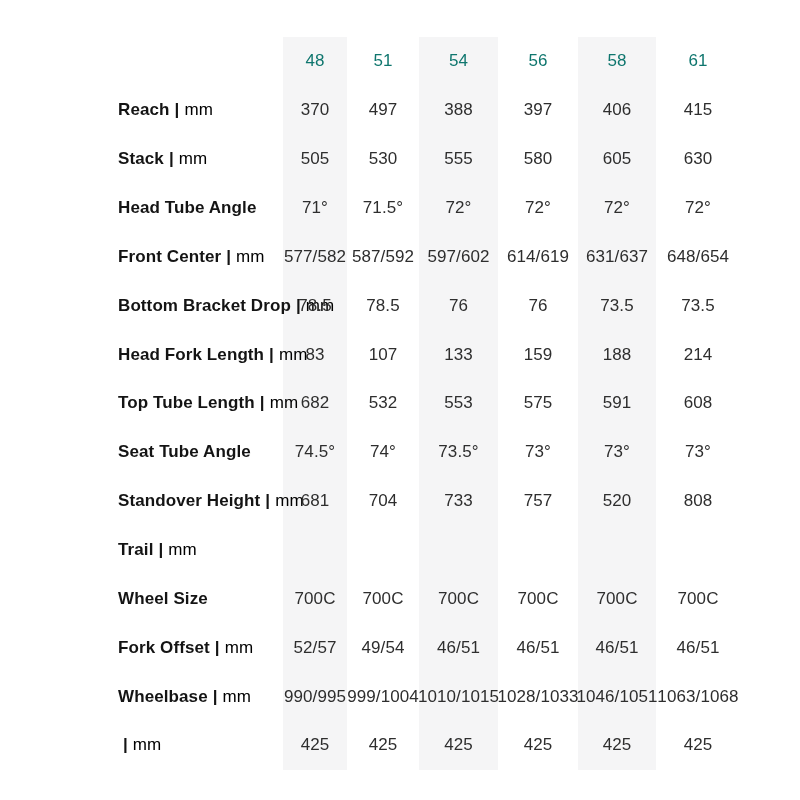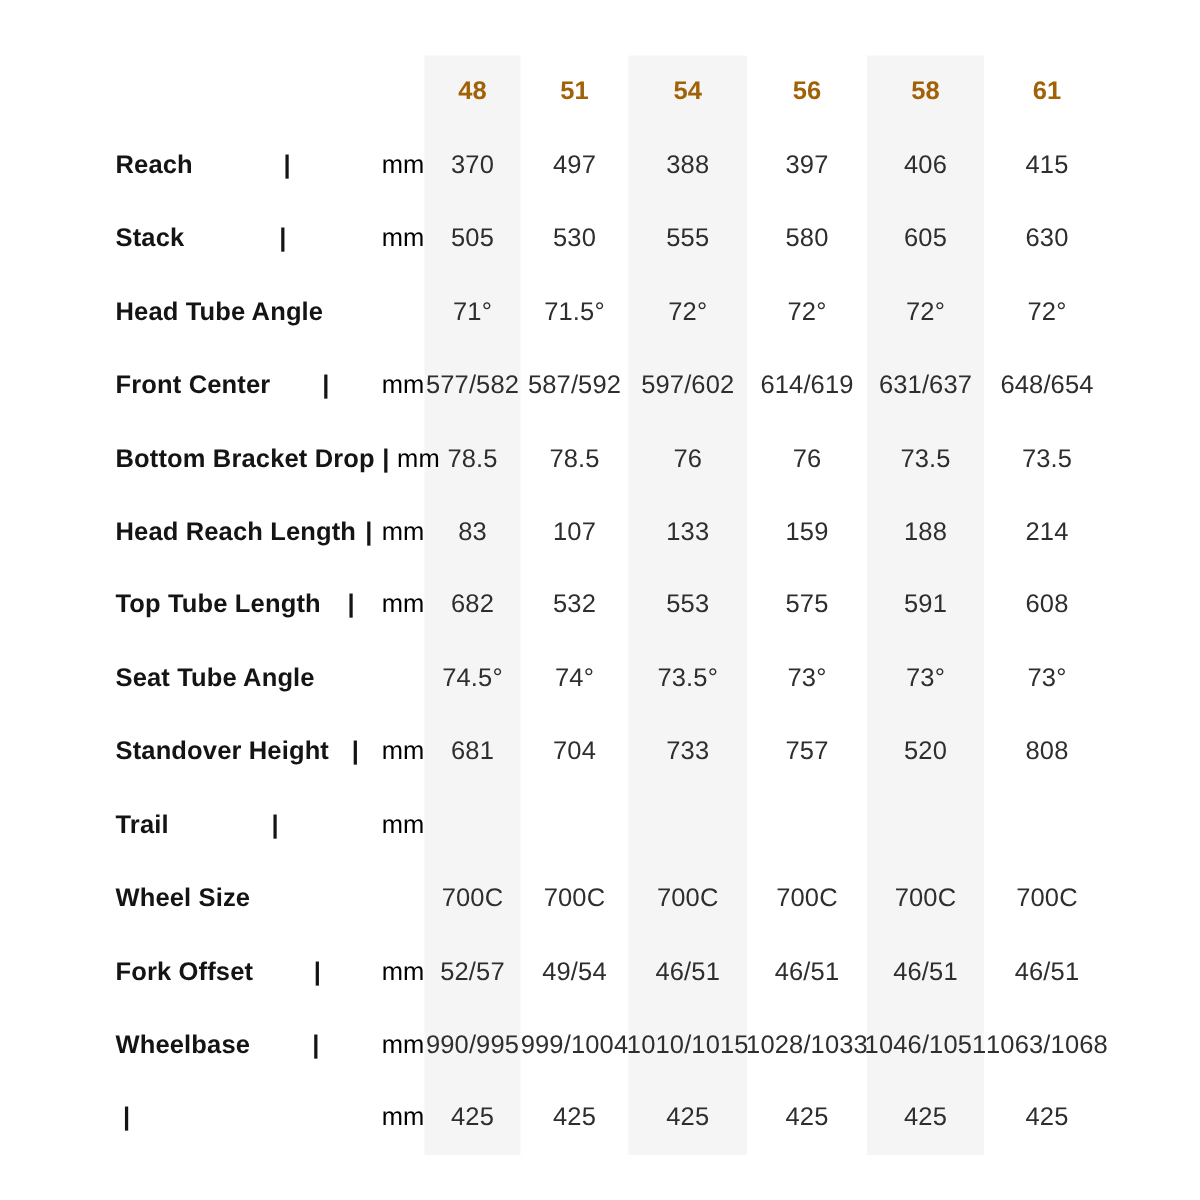--- a/index.html
+++ b/index.html
@@ -17,23 +17,23 @@
     position: absolute; left: 0; top: 37px; width: 740px;
     display: grid;
     grid-template-columns: 283px 64px 72px 79px 80px 78px 84px;
     grid-auto-rows: 48.87px;
   }
   .cell {
     display: flex; align-items: center; justify-content: center;
     font-size: 17px; color: #2e2e2e; white-space: nowrap; overflow: visible;
     letter-spacing: 0.1px;
   }
-  .header-cell { font-weight: bold; color: #a16207; }
+  .header-cell { font-weight: normal; color: #0f766e; }
   .label-cell {
-    justify-content: space-between; padding-left: 77px;
+    justify-content: flex-start; padding-left: 118px;
     color: #141414;
   }
   .label-cell .lbl { font-weight: bold; }
   .label-cell .sep { font-weight: bold; margin-left: 5px; }
   .label-cell .unit { font-weight: normal; margin-left: 5px; color: #000000; }
 </style>
 </head>
 <body>
 
 <div class="page">
@@ -95,21 +95,21 @@
         <span class="sep">|</span>
         <span class="unit">mm</span>
       </div>
       <div class="cell value-cell">78.5</div>
       <div class="cell value-cell">78.5</div>
       <div class="cell value-cell">76</div>
       <div class="cell value-cell">76</div>
       <div class="cell value-cell">73.5</div>
       <div class="cell value-cell">73.5</div>
       <div class="cell label-cell">
-        <span class="lbl">Head Reach Length</span>
+        <span class="lbl">Head Fork Length</span>
         <span class="sep">|</span>
         <span class="unit">mm</span>
       </div>
       <div class="cell value-cell">83</div>
       <div class="cell value-cell">107</div>
       <div class="cell value-cell">133</div>
       <div class="cell value-cell">159</div>
       <div class="cell value-cell">188</div>
       <div class="cell value-cell">214</div>
       <div class="cell label-cell">

